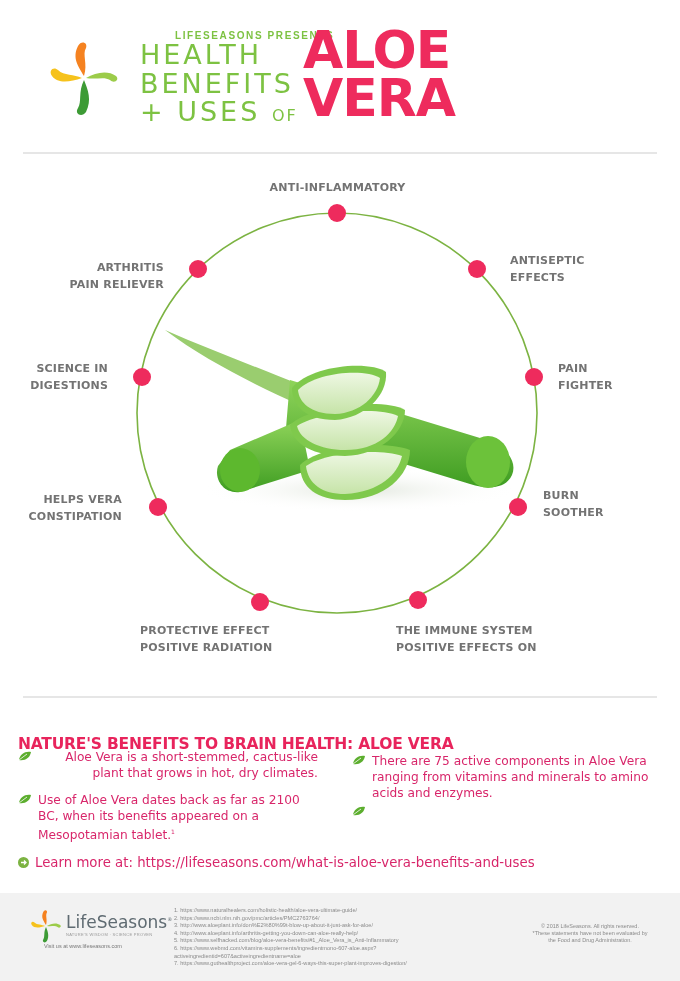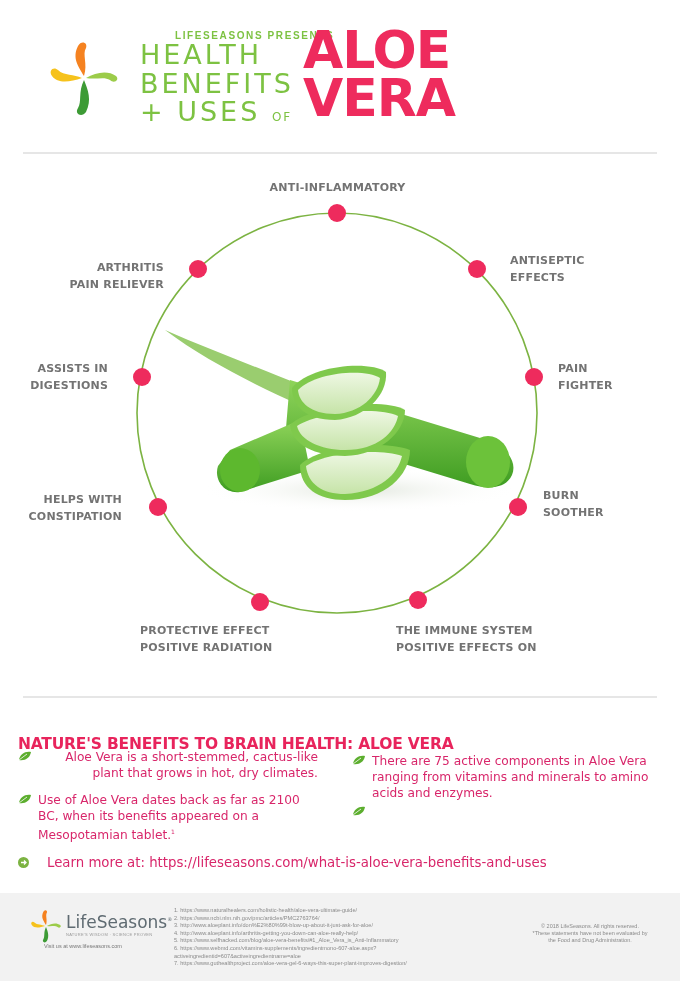--- a/index.html
+++ b/index.html
@@ -1,31 +1,31 @@
 <!DOCTYPE html>
 <html><head>
 <meta charset="utf-8">
 <style>
   * { margin:0; padding:0; box-sizing:border-box; }
   body { width:680px; height:981px; background:#ffffff; position:relative; overflow:hidden; font-family:"Liberation Sans", sans-serif; }
   .abs { position:absolute; }
   .logo-flower { left:48px; top:38px; width:72px; height:80px; }
   .presents { left:143px; top:30px; font-size:10px; letter-spacing:1.6px; color:#7dc242; font-weight:bold;margin-left:32px; }
   .title-line { left:140px; font-size:27px; letter-spacing:3px; color:#7dc242; line-height:28px; font-family:"DejaVu Sans", sans-serif; font-weight:normal; }
-  .title-of { font-size:12px; letter-spacing:2px; }
+  .title-of { font-size:16px; letter-spacing:2px; }
   .aloe { left:303px; top:26px; font-size:52px; line-height:48px; font-weight:900; color:#ee2b5d; font-family:"DejaVu Sans", sans-serif; letter-spacing:-1px; }
   .sep { left:23px; width:634px; height:2px; background:#e6e6e6; }
   .circle-svg { left:0; top:0; width:680px; height:700px; }
   .label { font-weight:bold; color:#737373; font-size:11px; line-height:17px; letter-spacing:0.2px; font-family:"DejaVu Sans", sans-serif; }
   .label.r { text-align:right; }
   .label.c { text-align:center; }
   .section-title { left:18px; top:719px; font-size:15.5px; font-weight:bold; color:#e8245c; font-family:"DejaVu Sans", sans-serif; letter-spacing:-0.2px;margin-top:16px; }
   .bullet { font-size:12.2px; color:#d8266a; line-height:16px; font-family:"DejaVu Sans", sans-serif; }
   .bullet .leaf { position:absolute; left:-20px; top:2px; width:14px; height:10px; }
-  .learn { left:18px; top:855px; font-size:13.3px; color:#d8266a; font-family:"DejaVu Sans", sans-serif; display:flex; align-items:center; gap:18px; }
+  .learn { left:18px; top:855px; font-size:13.3px; color:#d8266a; font-family:"DejaVu Sans", sans-serif; display:flex; align-items:center; gap:6px; }
   .footer { left:0; top:893px; width:680px; height:88px; background:#f2f2f2; }
   .ft-brand { left:66px; top:912px; font-size:17px; color:#5f6b72; font-family:"DejaVu Sans", sans-serif; }
   .ft-tag { left:66px; top:932px; font-size:4px; color:#999; letter-spacing:0.3px; }
   .ft-visit { left:44px; top:943px; font-size:5.5px; color:#777; }
   .refs { left:174px; top:907px; font-size:5.6px; line-height:7.6px; color:#8a8a8a; width:320px; }
   .copy { left:530px; top:923px; width:120px; font-size:5.5px; line-height:7px; color:#8a8a8a; text-align:center; }
 </style>
 </head>
 <body>
 
@@ -111,25 +111,25 @@
 </div>
 <div class="abs label" style="left:396px; top:622px;">
   <div>THE IMMUNE SYSTEM</div>
   <div>POSITIVE EFFECTS ON</div>
 </div>
 <div class="abs label" style="left:140px; top:622px;">
   <div>PROTECTIVE EFFECT</div>
   <div>POSITIVE RADIATION</div>
 </div>
 <div class="abs label r" style="right:558px; top:491px;">
-  <div>HELPS WITH</div>
+  <div>HELPS VERA</div>
   <div>CONSTIPATION</div>
 </div>
 <div class="abs label r" style="right:572px; top:360px;">
-  <div>ASSISTS IN</div>
+  <div>SCIENCE IN</div>
   <div>DIGESTIONS</div>
 </div>
 <div class="abs label r" style="right:516px; top:259px;">
   <div>ARTHRITIS</div>
   <div>PAIN RELIEVER</div>
 </div>
 
 <div class="abs sep" style="top:696px;"></div>
 
 <div class="abs section-title">NATURE'S BENEFITS TO BRAIN HEALTH:  ALOE VERA</div>

